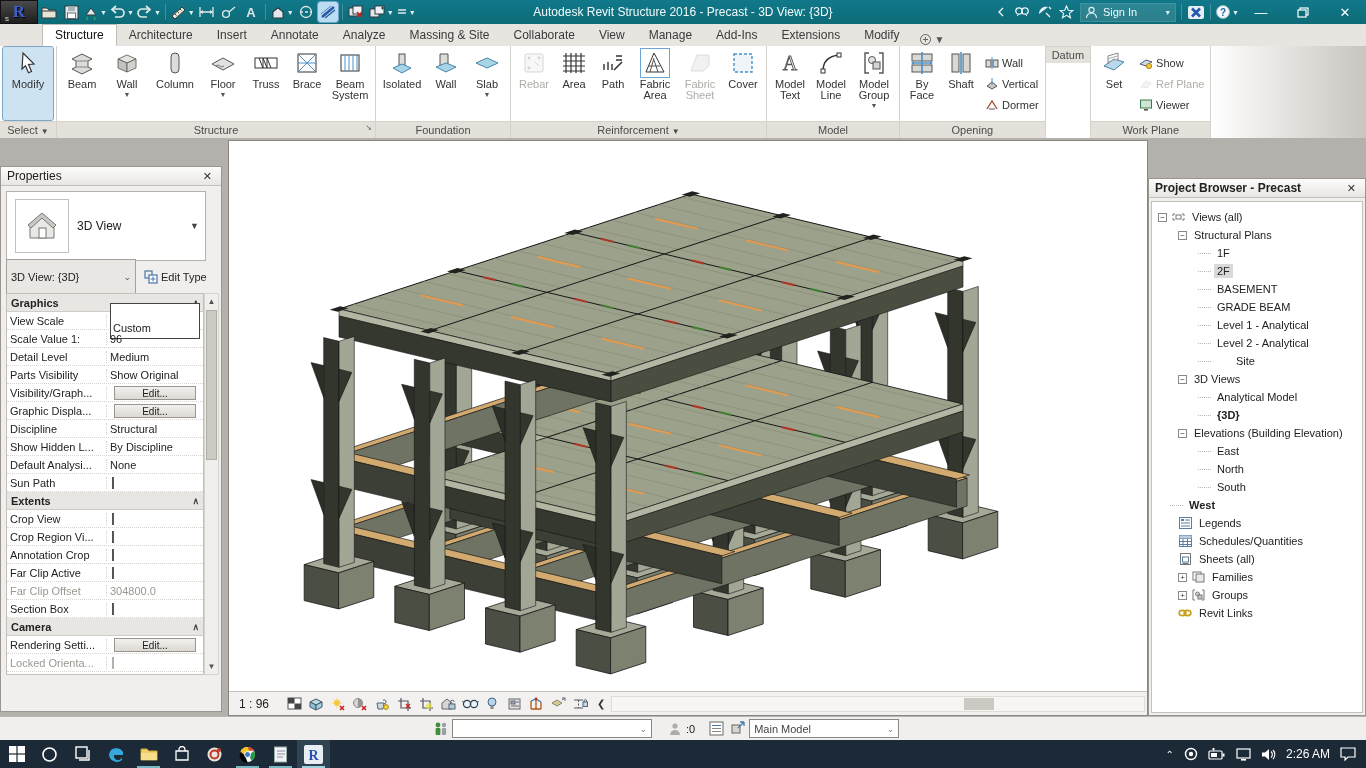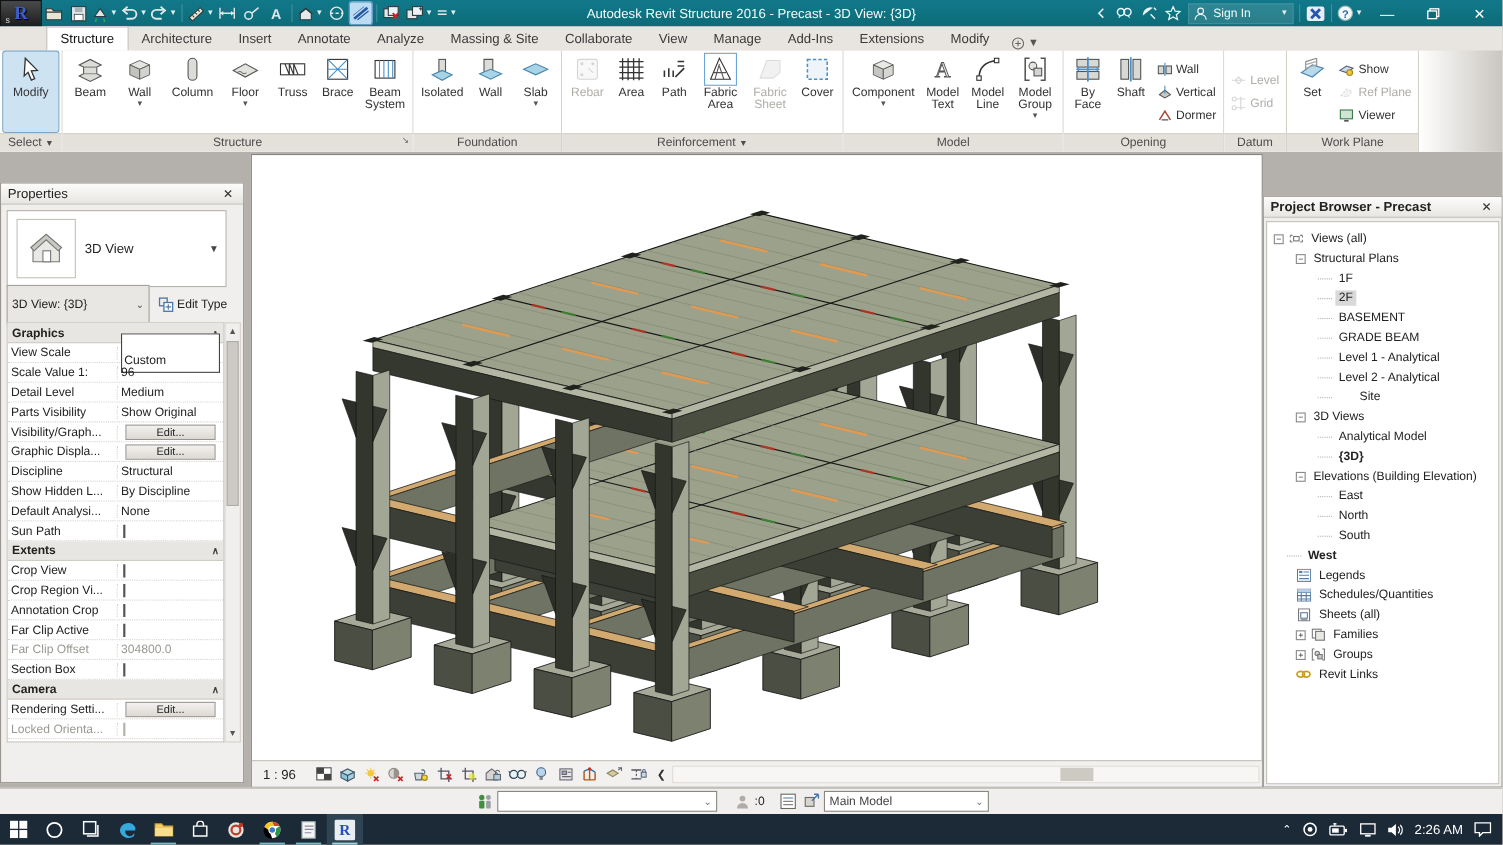--- a/index.html
+++ b/index.html
@@ -476,31 +476,20 @@
               <rect x="4" y="4" width="18" height="18" fill="#eef4f8" stroke="#4a90c8" stroke-dasharray="3,2" stroke-width="1.4"></rect>
             </svg>
           </span>
           <span class="lb">Cover</span>
         </div>
       </div>
       <div class="rlabel">Reinforcement <span style="font-size:8px">▼</span></div>
     </div>
     <div class="rpanel">
       <div class="rbtns">
-        <div class="bigbtn" style="width: 66px;">
-          <span class="ic" style="">
-            <svg width="26" height="26" viewBox="0 0 26 26">
-              <polygon points="4,9 13,5 22,9 13,13" fill="#e8e8e4" stroke="#555" stroke-width=".8"></polygon>
-              <polygon points="4,9 13,13 13,22 4,18" fill="#c6c6c2" stroke="#555" stroke-width=".8"></polygon>
-              <polygon points="22,9 13,13 13,22 22,18" fill="#d6d6d2" stroke="#555" stroke-width=".8"></polygon>
-            </svg>
-          </span>
-          <span class="lb">Component</span>
-          <span class="dd">▼</span>
-        </div>
         <div class="bigbtn" style="width: 40px;">
           <span class="ic" style="">
             <svg width="26" height="26" viewBox="0 0 26 26">
               <text x="13" y="20" font-size="20" font-family="Liberation Serif,serif" text-anchor="middle" fill="#e4e4e0" stroke="#555" stroke-width=".8">A</text>
             </svg>
           </span>
           <span class="lb">Model
 Text</span>
         </div>
         <div class="bigbtn" style="width: 40px;">
@@ -580,43 +569,20 @@
                 <path d="M4,11 H10" stroke="#555"></path>
               </svg>
             </span>
             <span class="lb">Dormer</span>
           </div>
         </div>
       </div>
       <div class="rlabel">Opening</div>
     </div>
     <div class="rpanel">
-      <div class="rbtns">
-        <div class="smstack">
-          <div class="smbtn dis">
-            <span class="ic">
-              <svg width="14" height="14" viewBox="0 0 14 14">
-                <path d="M1,7 H13" stroke="#999"></path>
-                <path d="M4,7 l3,-3 3,3 -3,3 z" fill="none" stroke="#999"></path>
-              </svg>
-            </span>
-            <span class="lb">Level</span>
-          </div>
-          <div class="smbtn dis">
-            <span class="ic">
-              <svg width="14" height="14" viewBox="0 0 14 14">
-                <circle cx="3" cy="3" r="1.8" fill="none" stroke="#999"></circle>
-                <circle cx="3" cy="11" r="1.8" fill="none" stroke="#999"></circle>
-                <path d="M5,3 H13 M5,11 H13 M9,1 V13" stroke="#999"></path>
-              </svg>
-            </span>
-            <span class="lb">Grid</span>
-          </div>
-        </div>
-      </div>
       <div class="rlabel">Datum</div>
     </div>
     <div class="rpanel">
       <div class="rbtns">
         <div class="bigbtn" style="width: 40px;">
           <span class="ic" style="">
             <svg width="26" height="26" viewBox="0 0 26 26">
               <path d="M3,16 L13,9 L23,12 L13,20 Z" fill="#b8d8ec" stroke="#4a85a8"></path>
               <path d="M7,6 L17,3 M7,6 L7,14 M17,3 L17,11" stroke="#888"></path>
               <path d="M6.3,9 L16.3,6 M6.6,12 L16.6,9" stroke="#aaa"></path>

